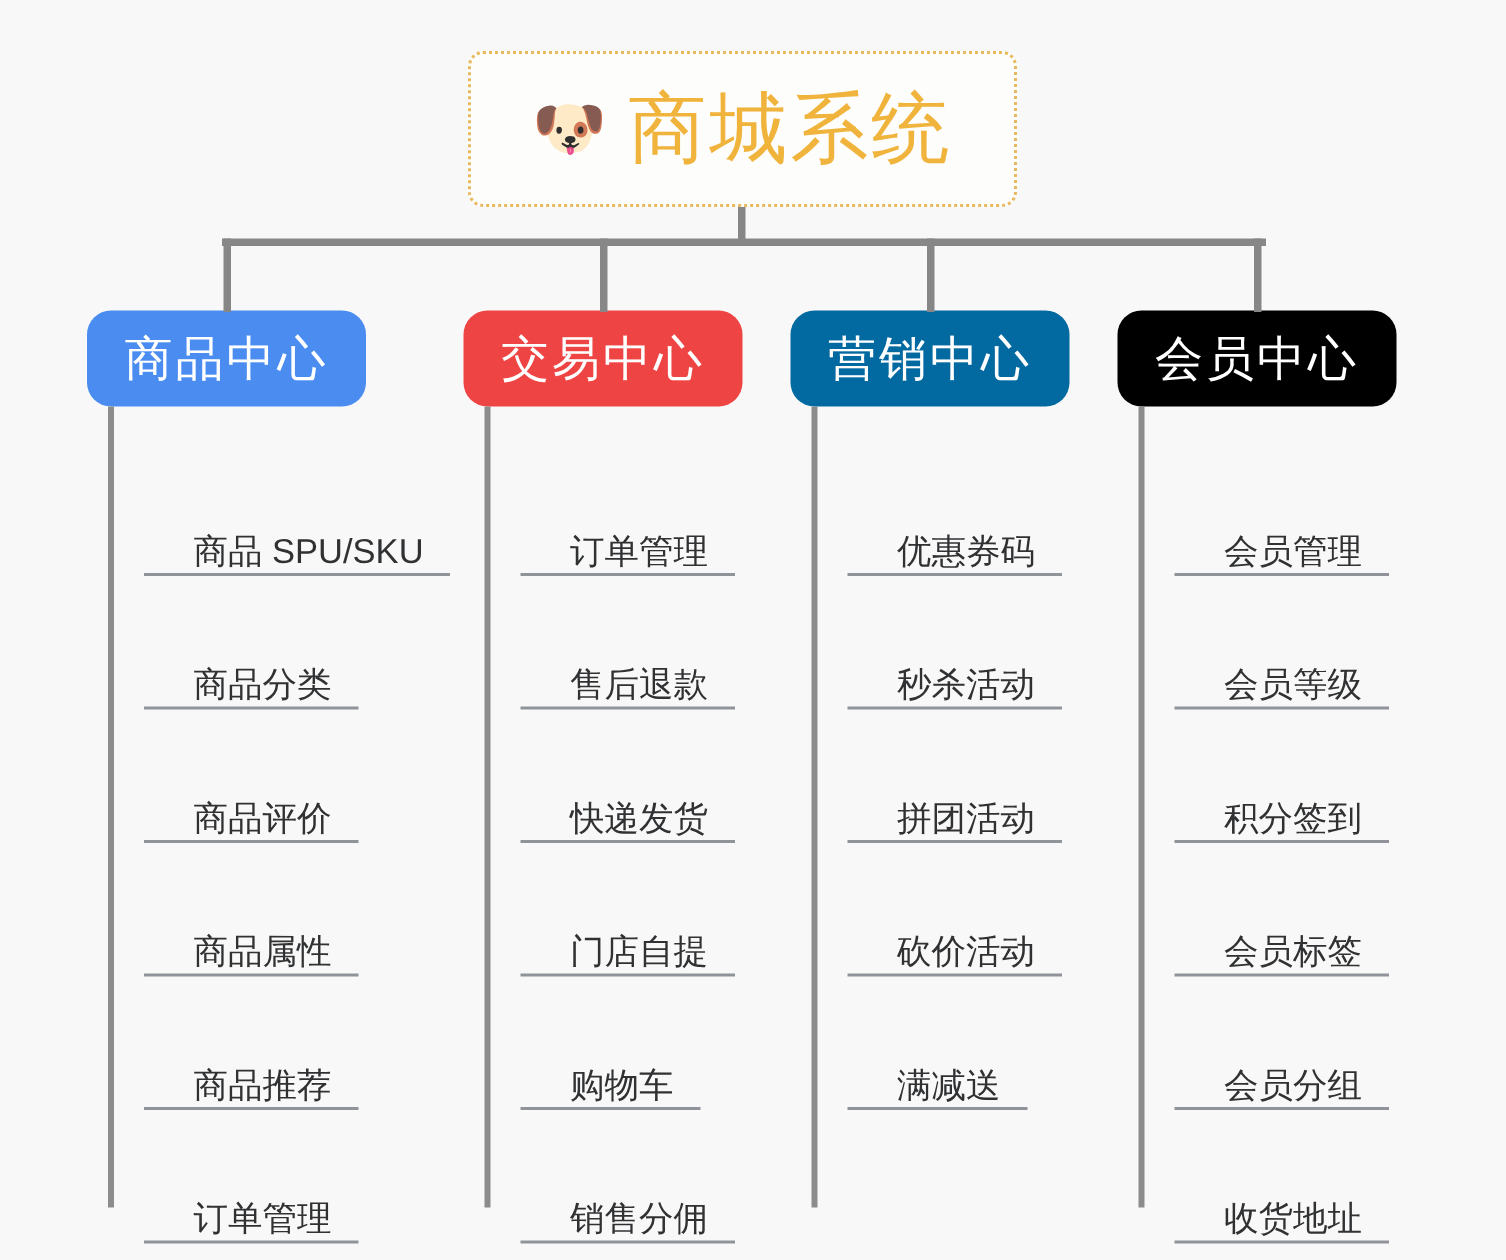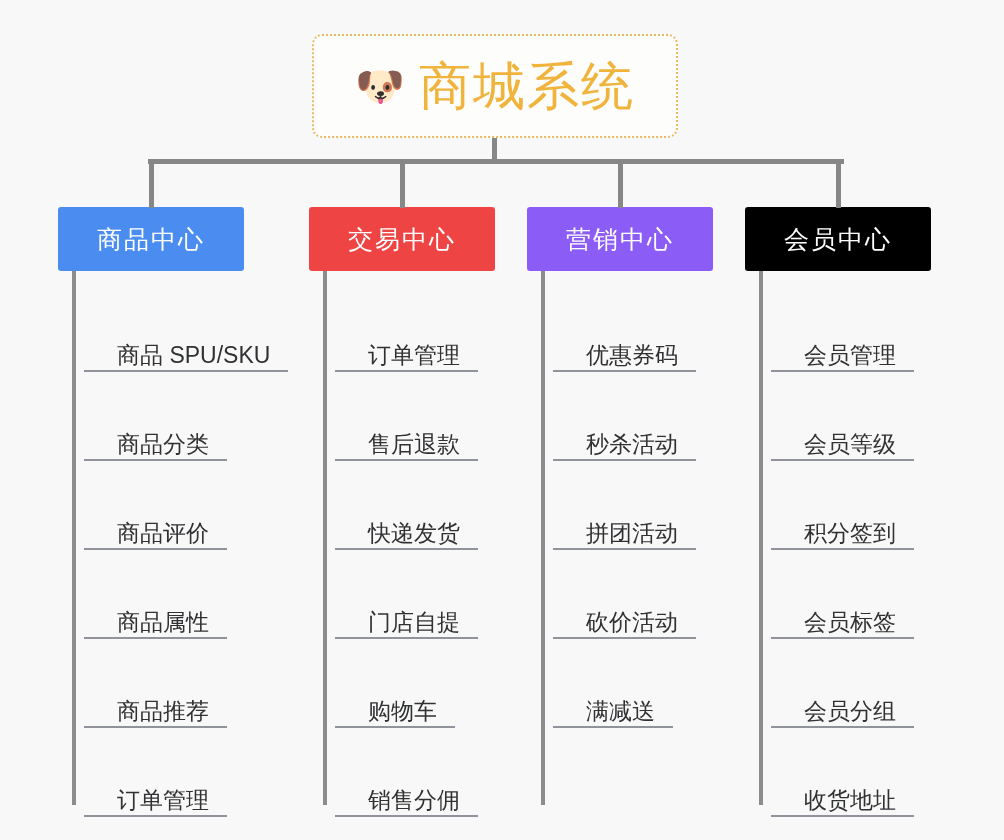--- a/index.html
+++ b/index.html
@@ -75,46 +75,46 @@
   .branch {
     position: absolute;
     top: 207px;
     width: 186px;
   }
   .branch-header {
     position: relative;
     width: 186px;
     height: 64px;
     box-sizing: border-box;
-    border-radius: 3px;
+    border-radius: 16px;
     display: flex;
     align-items: center;
     justify-content: center;
     color: #ffffff;
-    font-size: 25px;
+    font-size: 32px;
     letter-spacing: 2px;
     line-height: 1;
     user-select: none;
   }
 
   
   .branch-trunk {
     position: absolute;
     left: 14px;
     top: 271px;
     width: 4px;
     background: #8c8c8c;
   }
 
   .leaf-list {
     position: absolute;
     top: 271px;
     left: 14px;
     width: 230px;
-    margin: 0;
+    margin: 12px;
     padding: 12px;
     list-style: none;
   }
   .leaf {
     position: relative;
     height: 89px;
     box-sizing: border-box;
     display: flex;
     align-items: flex-end;
     padding: 0 0 4px 33px;
@@ -152,21 +152,21 @@
         <div class="branch-header" style="background: rgb(74, 140, 240);">
           <span>商品中心</span>
         </div>
       </div>
       <div class="branch" style="left: 309px;">
         <div class="branch-header" style="background: #ef4444;">
           <span>交易中心</span>
         </div>
       </div>
       <div class="branch" style="left: 527px;">
-        <div class="branch-header" style="background: #8b5cf6; justify-content: center;">
+        <div class="branch-header" style="background: #0369a1; justify-content: center;">
           <span>营销中心</span>
         </div>
       </div>
       <div class="branch" style="left: 745px;">
         <div class="branch-header" style="background: #000000; text-align: right;">
           <span>会员中心</span>
         </div>
       </div>
     </div>
 

